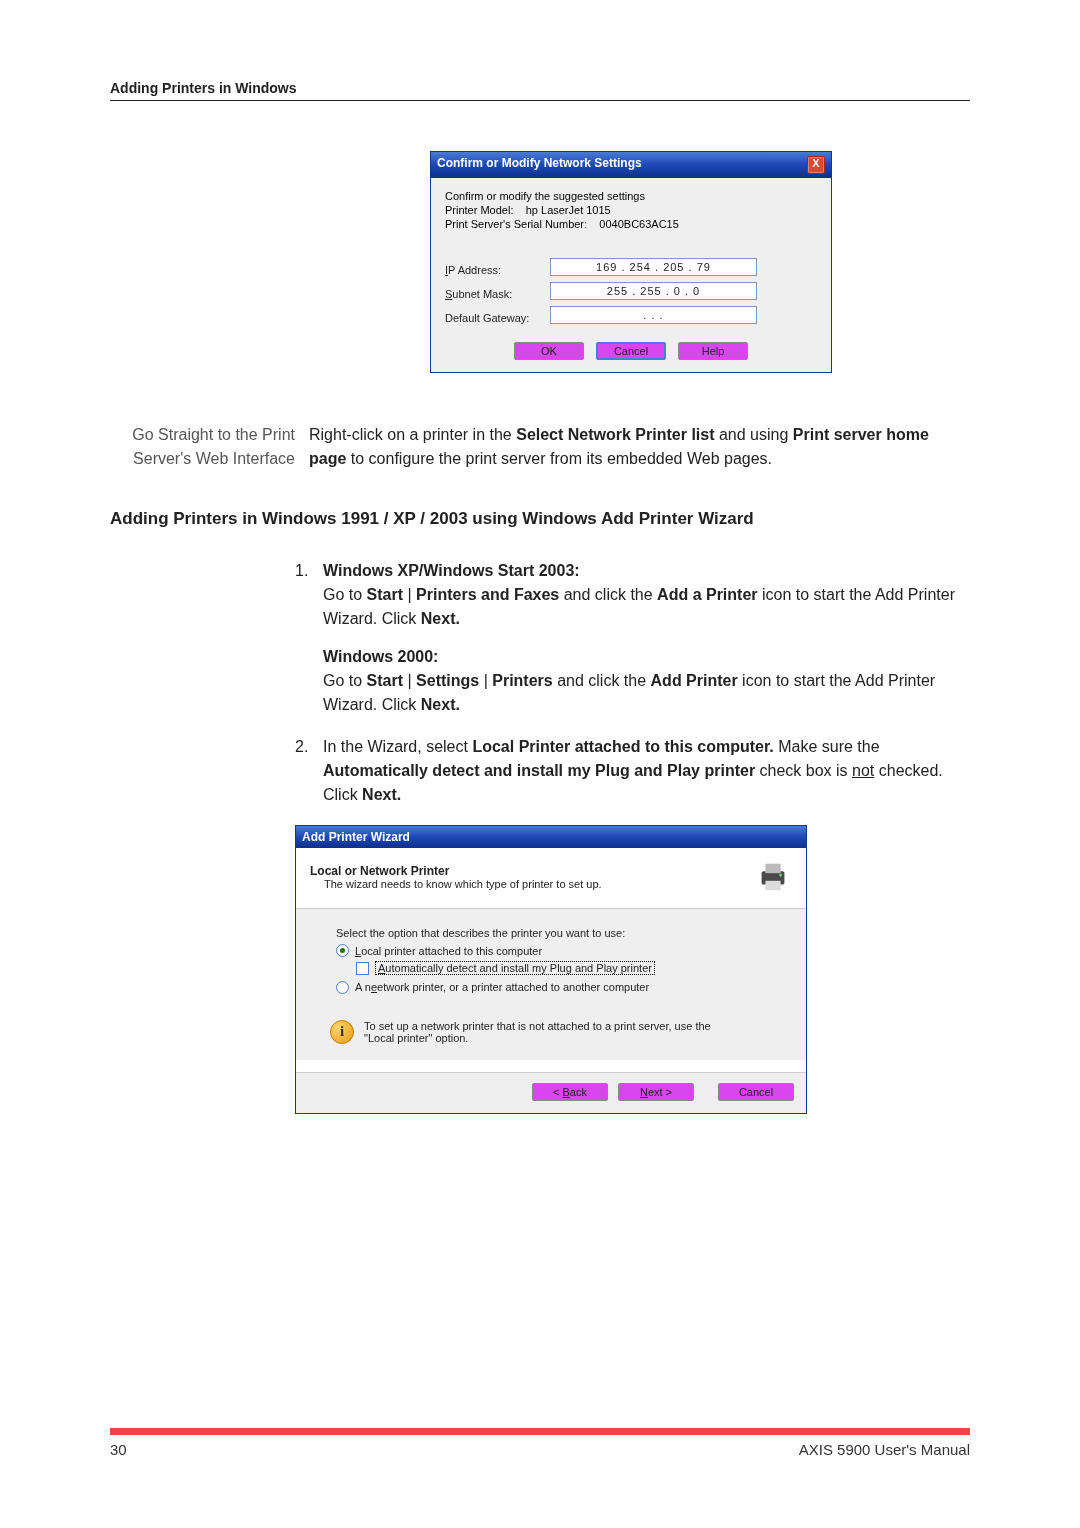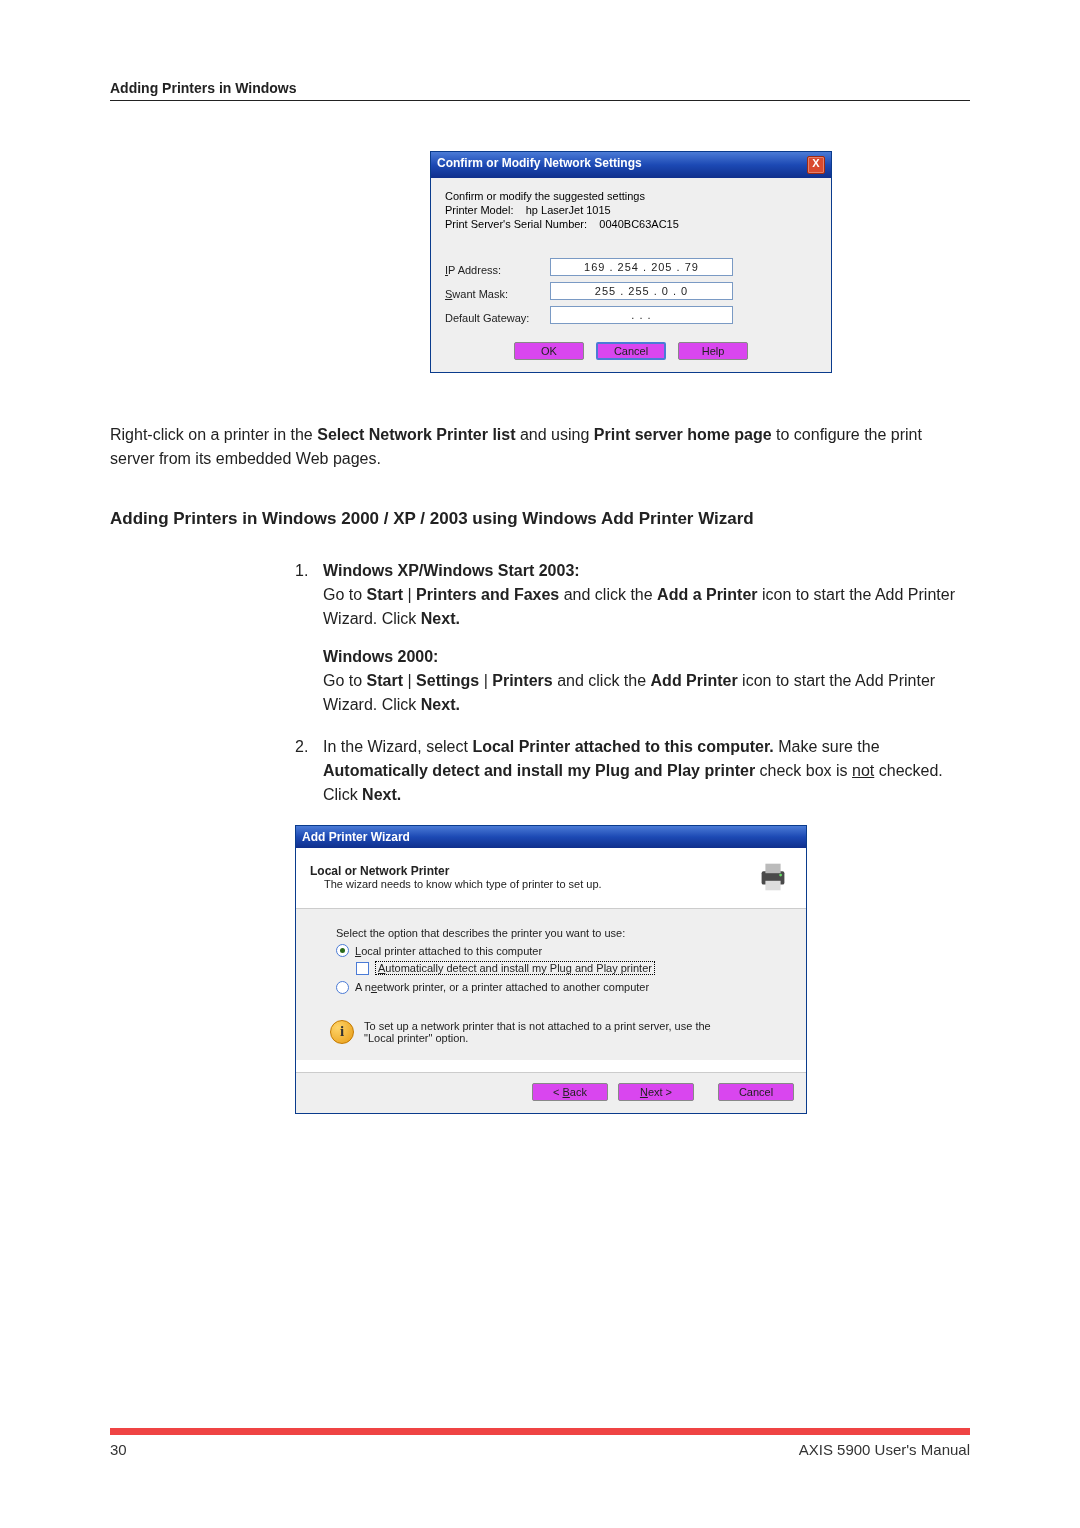--- a/index.html
+++ b/index.html
@@ -70,21 +70,21 @@
     margin: 6px 0;
   }
   .field-label {
     width: 105px;
     font-size: 11px;
   }
   .underline-letter { text-decoration: underline; }
   .ip-box {
     border: 1px solid #7a9ac4;
     background: #fff;
-    padding: 2px 8px;
+    padding: 2px 20px;
     width: 165px;
     font-size: 11px;
     text-align: center;
     letter-spacing: 1px;
   }
   .dialog1-buttons {
     display: flex;
     justify-content: center;
     gap: 12px;
     margin-top: 18px;
@@ -290,46 +290,47 @@
 
         <div class="fields">
           <div class="field-row">
             <div class="field-label">
               <span class="underline-letter">I</span><span>P Address:</span>
             </div>
             <div class="ip-box">169 . 254 . 205 . 79</div>
           </div>
           <div class="field-row">
             <div class="field-label">
-              <span class="underline-letter">S</span><span>want Mask:</span>
+              <span class="underline-letter">S</span><span>ubnet Mask:</span>
             </div>
             <div class="ip-box">255 . 255 .  0  .  0</div>
           </div>
           <div class="field-row">
             <div class="field-label">Default Gateway:</div>
             <div class="ip-box">.       .       .</div>
           </div>
         </div>
 
         <div class="dialog1-buttons">
           <div class="win-btn">OK</div>
           <div class="win-btn focused">Cancel</div>
           <div class="win-btn">Help</div>
         </div>
       </div>
     </div>
   </div>
 
   <div class="two-col">
+    <div class="left-label">Go Straight to the Print Server's Web Interface</div>
     <div class="right-body">
       <span>Right-click on a printer in the </span><span class="bold">Select Network Printer list</span><span> and using </span><span class="bold">Print server home page</span><span> to configure the print server from its embedded Web pages.</span>
     </div>
   </div>
 
-  <div class="heading2">Adding Printers in Windows 2000 / XP / 2003 using Windows Add Printer Wizard</div>
+  <div class="heading2">Adding Printers in Windows 1991 / XP / 2003 using Windows Add Printer Wizard</div>
 
   <div class="steps">
     <div class="step-row">
       <div class="step-num">1.</div>
       <div class="step-text">
         <div class="bold">Windows XP/Windows Start 2003:</div>
         <div>
           <span>Go to </span><span class="bold">Start</span><span> | </span><span class="bold">Printers and Faxes</span><span> and click the </span><span class="bold">Add a Printer</span><span> icon to start the Add Printer Wizard. Click </span><span class="bold">Next.</span>
         </div>
         <div style="height:14px"></div>

